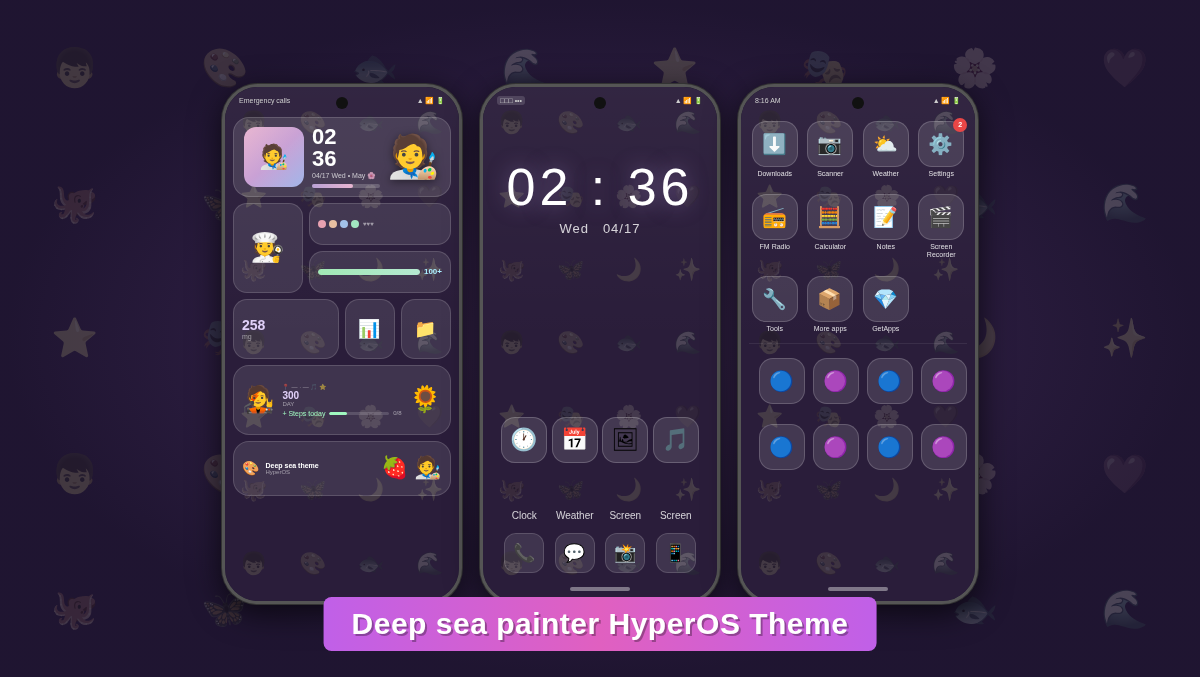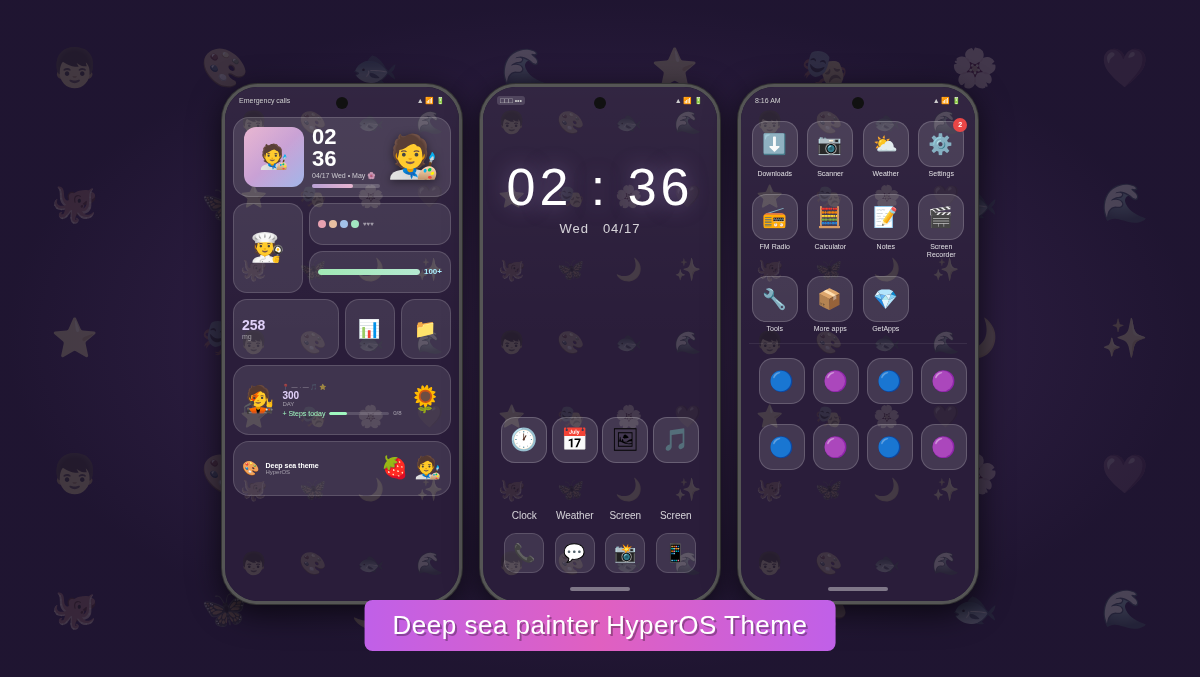--- a/index.html
+++ b/index.html
@@ -552,22 +552,22 @@
       left: 50%;
       transform: translateX(-50%);
       background: linear-gradient(90deg, #c060e8, #e060c0, #c060e8);
       padding: 10px 28px;
       border-radius: 8px;
       white-space: nowrap;
       z-index: 50;
     }
 
     .title-text {
-      font-size: 26px;
-      font-weight: 400;
+      font-size: 30px;
+      font-weight: 700;
       color: #fff;
       text-shadow: 2px 2px 0 rgba(0,0,0,0.3);
       letter-spacing: 0.5px;
     }
 
     
     .phone-side-btn {
       position: absolute;
       right: -4px;
       background: #444;

